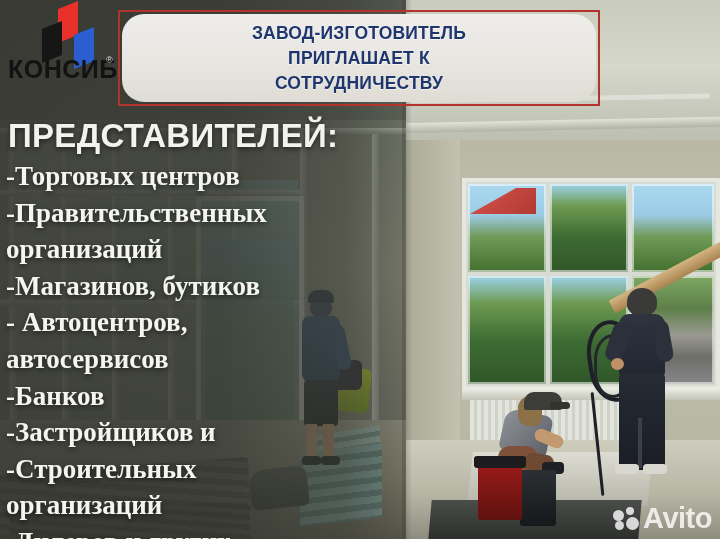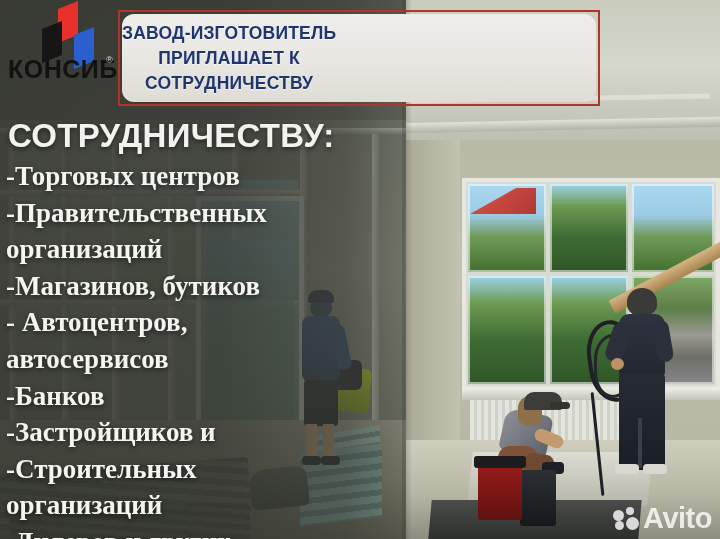--- a/index.html
+++ b/index.html
@@ -325,23 +325,24 @@
     left: 118px; top: 10px;
     width: 482px; height: 96px;
     border: 2px solid #b0342c;
     box-sizing: border-box;
   }
   .banner-panel {
     position: absolute;
     left: 122px; top: 14px;
     width: 474px; height: 88px;
     background: linear-gradient(180deg,#efedea 0%, #e8e6e1 55%, #dedcd4 100%);
-    border-radius: 12px;
+    border-radius: 22px;
     display: flex;
     align-items: center;
+    justify-content: center;
   }
   .banner-text {
     font-family:"Liberation Sans", sans-serif;
     font-weight: 700;
     font-size: 17.5px;
     line-height: 25px;
     color: #1e356e;
     text-align: center;
     letter-spacing: .2px;
     white-space: pre-line;
@@ -521,21 +522,21 @@
     <div class="logo-reg">®</div>
   </div>
 
   <div class="banner-border"></div>
   <div class="banner-panel">
     <div class="banner-text">ЗАВОД-ИЗГОТОВИТЕЛЬ
 ПРИГЛАШАЕТ К
 СОТРУДНИЧЕСТВУ</div>
   </div>
 
-  <div class="headline">СОТРУДНИЧЕСТВУ:</div>
+  <div class="headline">ПРЕДСТАВИТЕЛЕЙ:</div>
   <div class="bullets">-Торговых центров
 -Правительственных
 организаций
 -Магазинов, бутиков
 - Автоцентров,
 автосервисов
 -Банков
 -Застройщиков и
 -Строительных
 организаций

